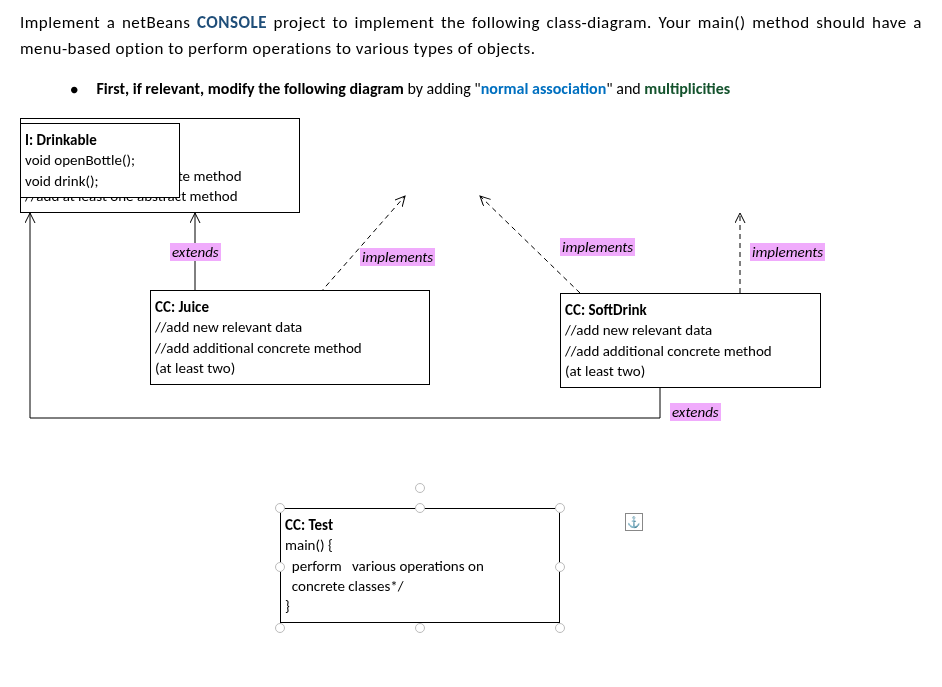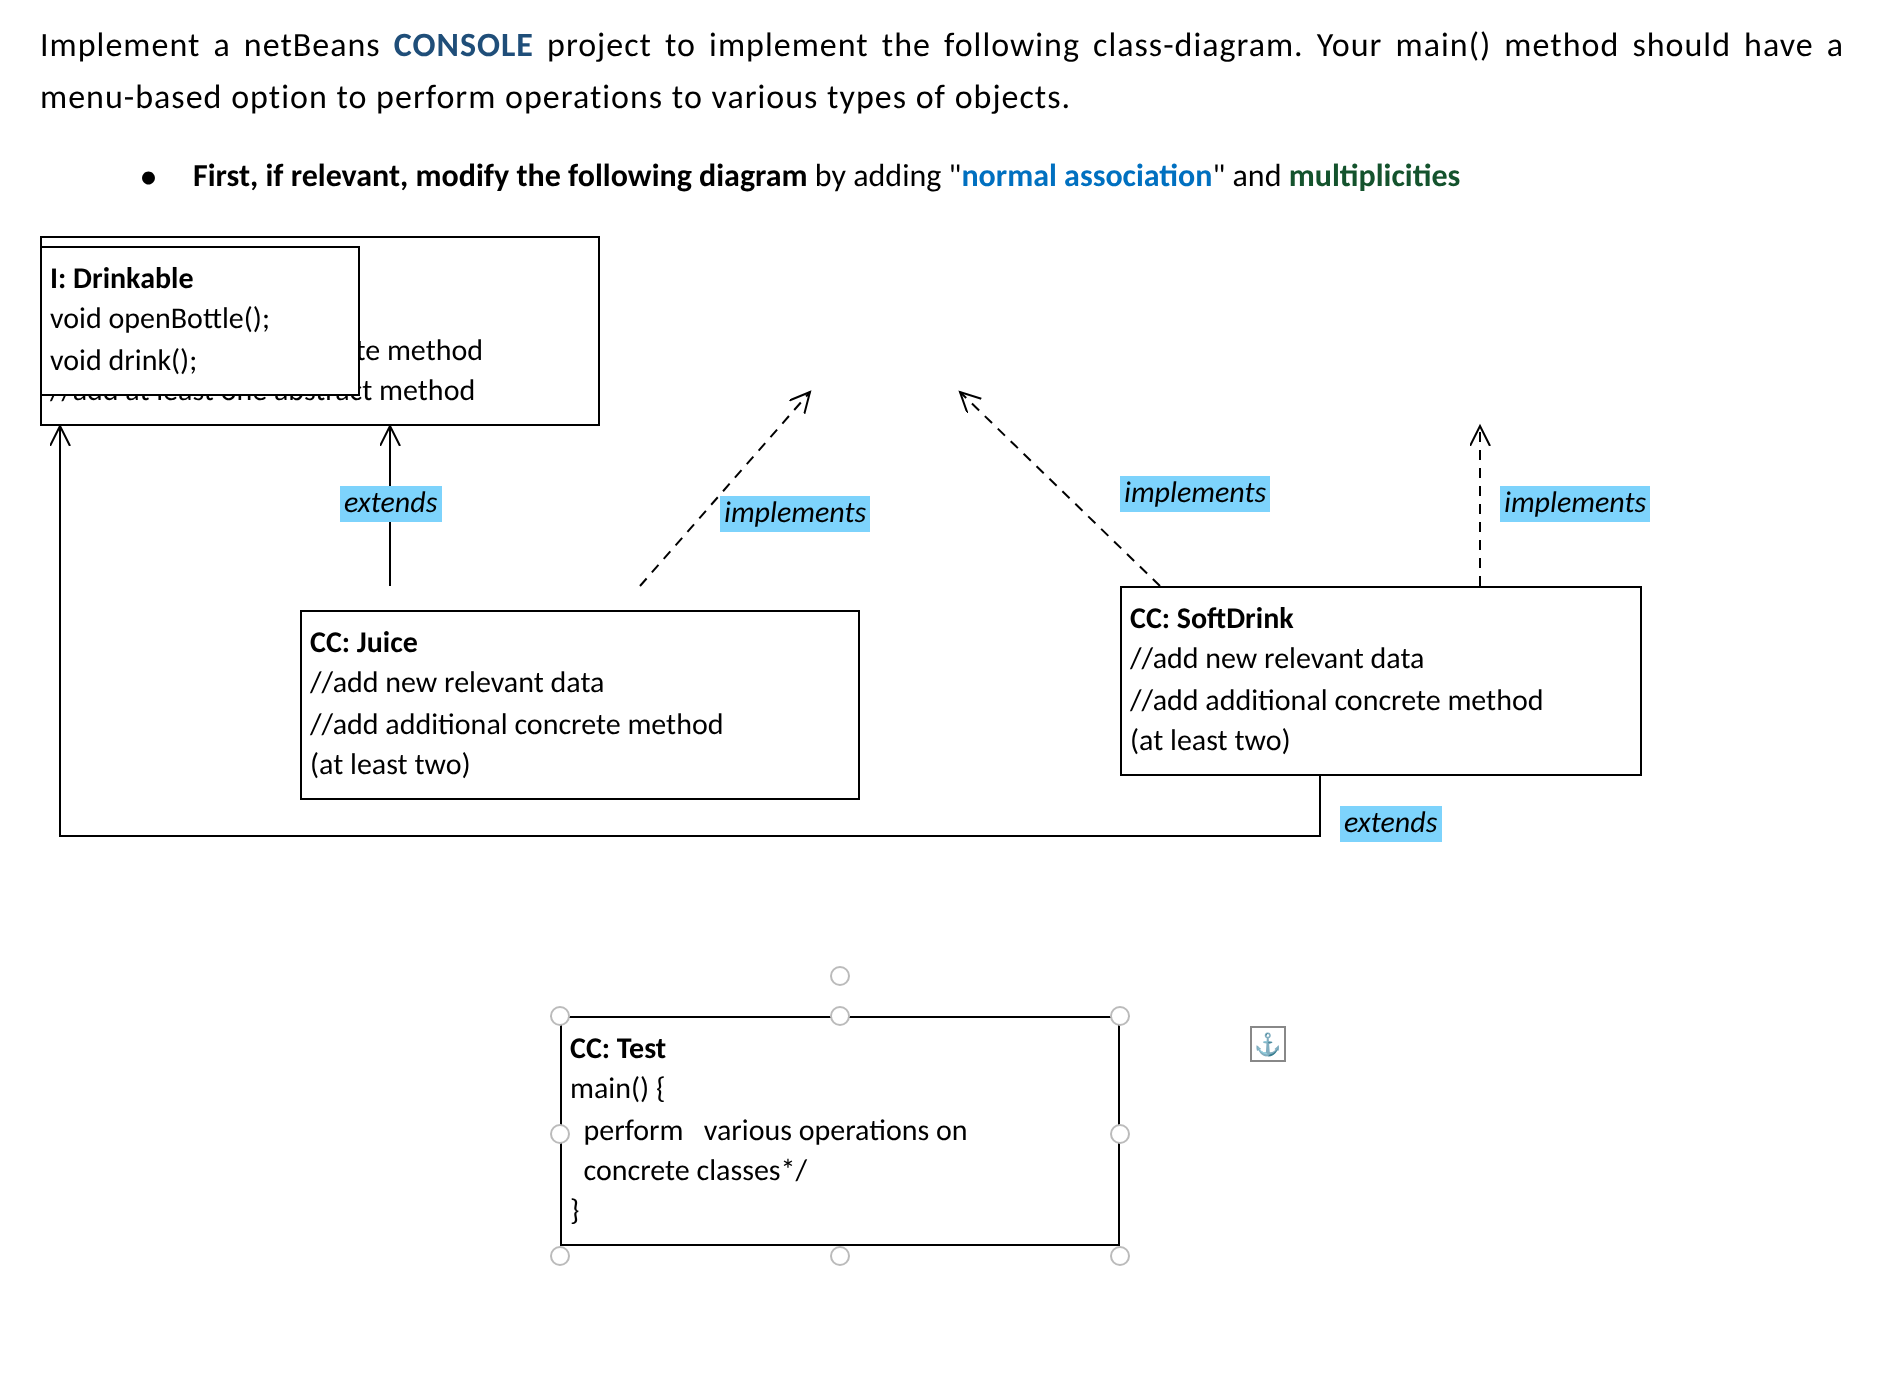--- a/index.html
+++ b/index.html
@@ -49,21 +49,21 @@
       background: #fff;
       padding: 6px 4px;
       font-size: 15px;
       line-height: 1.35;
     }
     .box .title { font-weight: bold; }
     .label {
       position: absolute;
       font-style: italic;
       font-size: 15px;
-      background: #7dd3fc;
+      background: #f0abfc;
       padding: 0 2px;
     }
     svg.connector {
       position: absolute;
       top: 0; left: 0;
       width: 100%; height: 100%;
       pointer-events: none;
     }
     .handle {
       position: absolute;
@@ -125,21 +125,21 @@
     <div>//add at least one abstract method</div>
   </div>
 
   <div class="box" style="left:325; top:5px; width:160px;">
     <div class="title">I: Drinkable</div>
     <div>void openBottle();</div>
     <div>void drink();</div>
   </div>
 
 
-  <div class="box" style="left:130px; top:187px; width:280px;">
+  <div class="box" style="left:130px; top:172px; width:280px;">
     <div class="title">CC: Juice</div>
     <div>//add new relevant data</div>
     <div>//add additional concrete method</div>
     <div>(at least two)</div>
   </div>
 
   <div class="box" style="left:540px; top:175px; width:261px;">
     <div class="title">CC: SoftDrink</div>
     <div>//add new relevant data</div>
     <div>//add additional concrete method</div>

